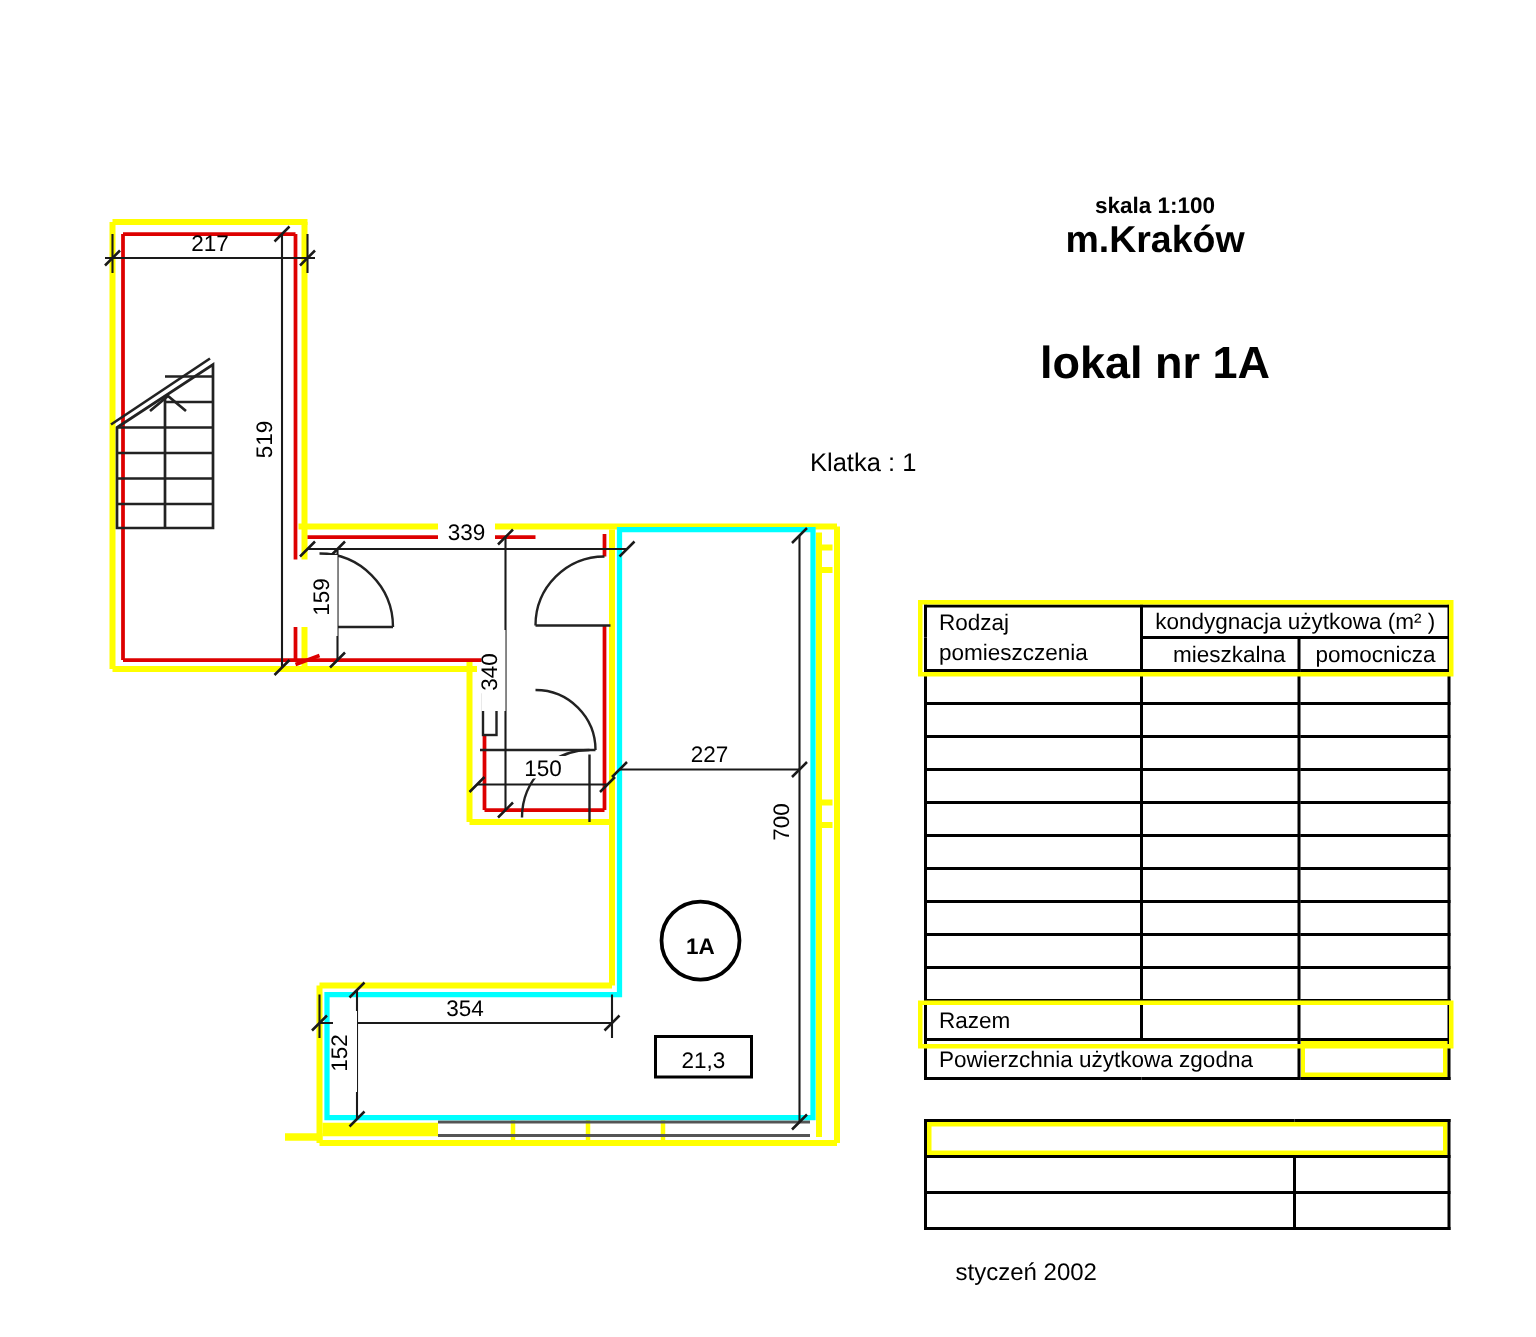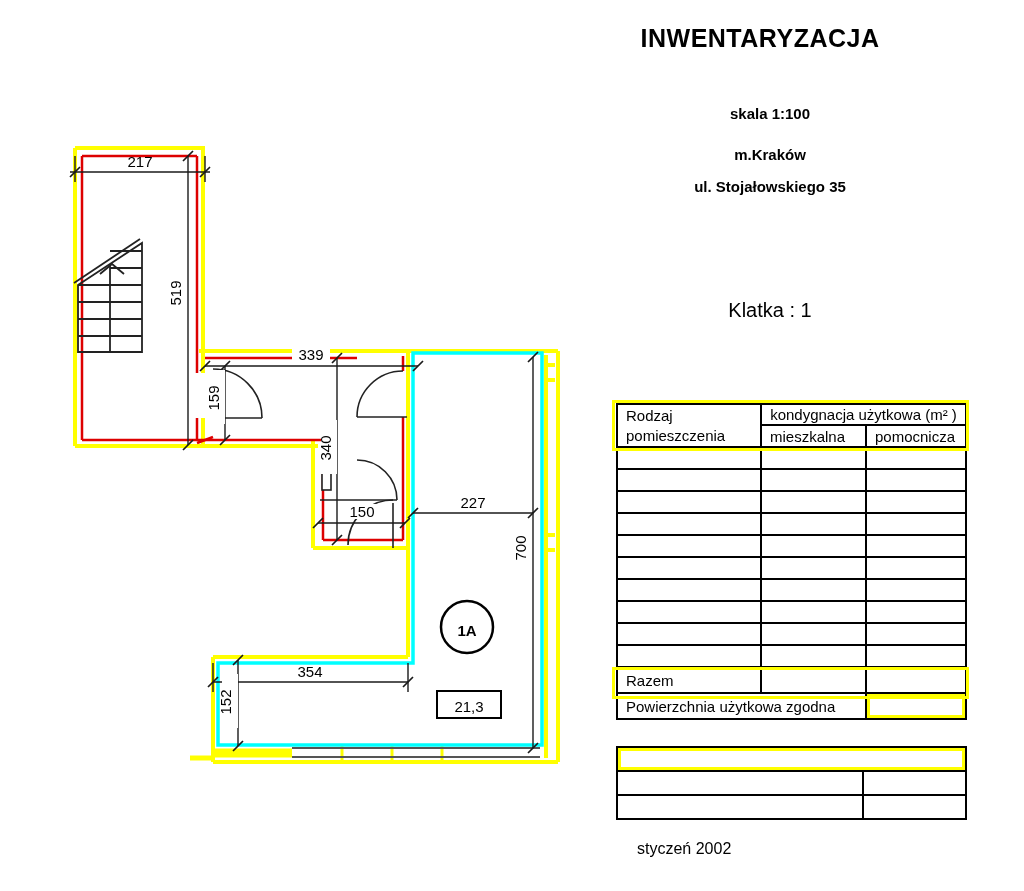--- a/index.html
+++ b/index.html
@@ -3,29 +3,29 @@
 <meta charset="utf-8">
 <style>
   html,body{margin:0;padding:0;background:#fff;}
   .page{position:relative;width:1024px;height:891px;background:#ffffff;overflow:hidden;
         font-family:"Liberation Sans",sans-serif;color:#000;}
   .plan-svg{position:absolute;left:0;top:0;}
   .plan-svg text{font-family:"Liberation Sans",sans-serif;font-size:15px;fill:#000;}
   .abs{position:absolute;}
   .tb-line{position:absolute;text-align:center;font-weight:bold;}
   .t-main{left:520px;width:480px;font-size:25px;letter-spacing:0.5px;}
-  .t-skala{left:540px;width:460px;font-size:15px;}
-  .t-addr{left:540px;width:460px;font-size:15px;}
+  .t-skala{left:540px;width:460px;font-size:15px;margin-top:24px;}
+  .t-addr{left:540px;width:460px;font-size:25px;}
   .t-unit{left:540px;width:460px;font-size:30px;}
-  .t-info{position:absolute;left:540px;width:460px;text-align:center;font-size:20px;font-weight:normal;}
+  .t-info{position:absolute;left:540px;width:460px;font-size:17px;font-weight:normal;}
   table.area{position:absolute;left:616px;top:403px;width:349px;border-collapse:collapse;table-layout:fixed;}
   table.area td{border:2px solid #000;padding:0 8px;font-size:15px;overflow:hidden;white-space:nowrap;}
   table.area td.h-c1{vertical-align:middle;line-height:20px;}
   table.area tr.hdr1 td{height:19px;text-align:center;}
-  table.area tr.hdr2 td{height:20px;text-align:left;border-radius:10px;}
+  table.area tr.hdr2 td{height:20px;text-align:right;border-radius:10px;}
   table.area tr.body td{height:20px;}
   table.area tr.razem td, table.area tr.total td{height:24px;}
   td.hl-cell{box-shadow:inset 0 0 0 3px #ffff00;}
   .hl-box{position:absolute;border:3px solid #ffff00;pointer-events:none;}
   table.stamp{position:absolute;left:616px;top:746px;width:349px;border-collapse:collapse;table-layout:fixed;}
   table.stamp td{border:2px solid #000;height:22px;padding:0 6px;}
   .footer{position:absolute;left:637px;top:838px;font-size:16px;line-height:21px;}
 </style>
 </head>
 <body>
@@ -153,24 +153,23 @@
     </g>
 
     <g>
       <circle cx="467" cy="627" r="26" fill="none" stroke="#000" stroke-width="2.5"></circle>
       <text x="467" y="636" text-anchor="middle" font-size="27" font-weight="bold">1A</text>
       <rect x="437" y="691" width="64" height="27" fill="none" stroke="#000" stroke-width="2"></rect>
       <text x="469" y="712" text-anchor="middle" font-size="19">21,3</text>
     </g>
   </svg>
 
-  <div class="tb-line t-main abs" style="top:24px">INWENTARYZACJA</div>
   <div class="tb-line t-skala abs" style="top:105px">skala 1:100</div>
   <div class="tb-line t-addr abs" style="top:146px">m.Kraków</div>
-  <div class="tb-line t-addr abs" style="top:178px">ul. Stojałowskiego 35</div>
+  <div class="tb-line t-unit abs" style="top:226px">lokal nr 1A</div>
   <div class="t-info" style="top:299px">Klatka : 1</div>
 
   <table class="area">
     <colgroup>
         <col style="width:144px">
         <col style="width:105px">
         <col style="width:100px">
       </colgroup>
     <tbody>
         <tr class="hdr1">

